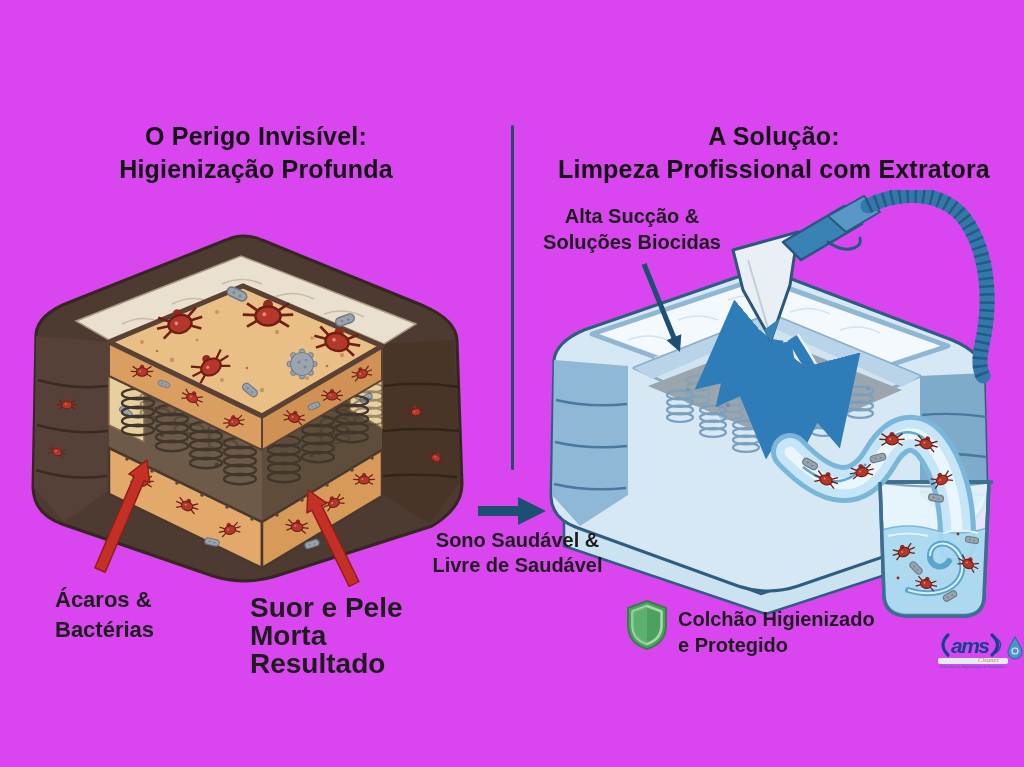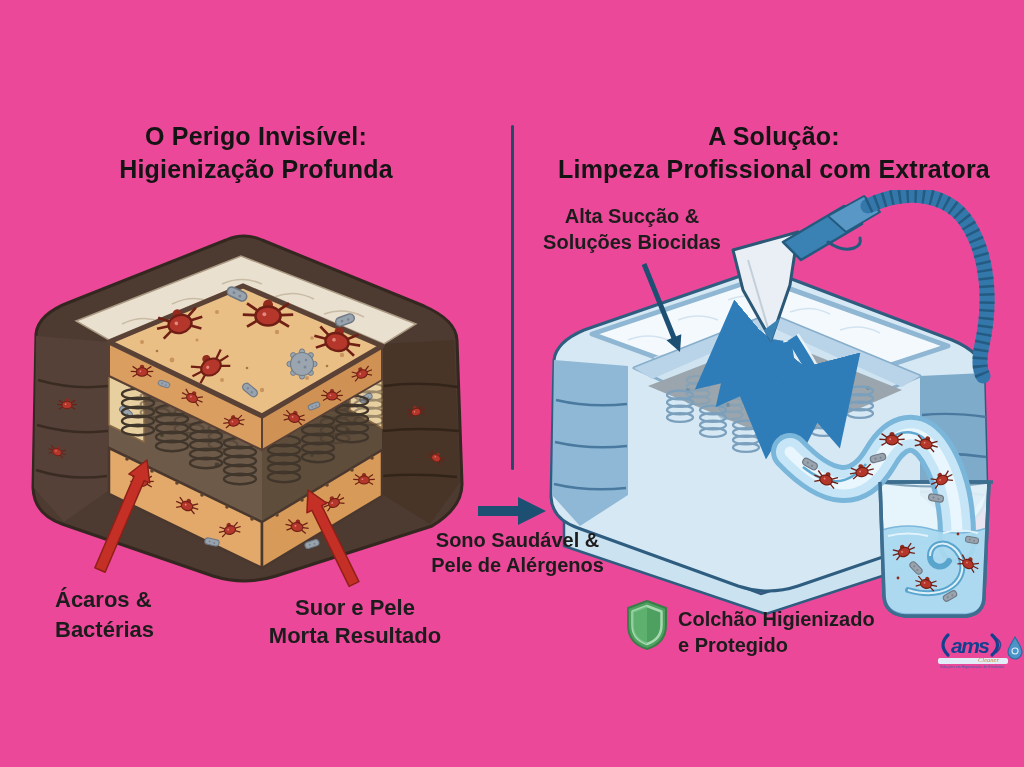--- a/index.html
+++ b/index.html
@@ -1,23 +1,23 @@
 <!DOCTYPE html>
 <html><head>
 <meta charset="utf-8">
 <style>
   html,body{margin:0;padding:0;background:#ffffff;}
-  .canvas{position:relative;width:1024px;height:767px;background:#ec4899;overflow:hidden;
+  .canvas{position:relative;width:1024px;height:767px;background:#d946ef;overflow:hidden;
           font-family:"Liberation Sans",sans-serif;color:#171717;}
   .abs{position:absolute;}
   .title{font-size:25px;font-weight:800;line-height:33px;text-align:center;letter-spacing:.2px;color:#141414;}
   .lbl{font-weight:700;color:#1c1c1c;}
   .lbl-succao{font-size:20px;line-height:26px;text-align:center;}
   .lbl-acaros{font-size:22px;line-height:30px;text-align:left;}
-  .lbl-suor{font-size:22px;line-height:28px;text-align:center;}
+  .lbl-suor{font-size:28px;line-height:28px;text-align:left;}
   .lbl-higi{font-size:20px;line-height:26px;}
   .result-block{text-align:center;}
   .result-title{font-size:27px;font-weight:800;line-height:32px;color:#111;}
   .result-line{font-size:20px;line-height:25px;font-weight:600;color:#1c1c1c;}
   .divider{width:3px;background:#234a66;border-radius:2px;}
 </style>
 </head>
 <body>
 
 <div class="canvas">
@@ -325,21 +325,21 @@
   <div class="abs lbl lbl-suor" style="left:250px;top:594px;width:210px">
     <div>Suor e Pele</div>
     <div>Morta Resultado</div>
   </div>
 
   <svg class="abs" style="left:476px;top:494px" width="74" height="34" viewBox="0 0 74 34">
     <polygon points="2,12 42,12 42,3 70,17 42,31 42,22 2,22" fill="#1d4f73"></polygon>
   </svg>
   <div class="abs result-block" style="left:420px;top:528px;width:195px">
     <div class="result-line">Sono Saudável &amp;</div>
-    <div class="result-line">Pele de Alérgenos</div>
+    <div class="result-line">Livre de Saudável</div>
   </div>
 
   <svg class="abs" style="left:624px;top:599px" width="46" height="52" viewBox="0 0 46 52">
     <path d="M23,2 L42,9 L42,26 C42,40 33,47 23,50 C13,47 4,40 4,26 L4,9 Z" fill="#4da05f" stroke="#3a7d49" stroke-width="2" stroke-linejoin="round"></path>
     <path d="M23,7 L37.5,12.5 L37.5,26 C37.5,37 30.5,42.5 23,45 C15.5,42.5 8.5,37 8.5,26 L8.5,12.5 Z" fill="none" stroke="#a8d8b0" stroke-width="2.5" stroke-linejoin="round"></path>
     <path d="M23,7 L23,45 C15.5,42.5 8.5,37 8.5,26 L8.5,12.5 Z" fill="#66b877" opacity="0.65"></path>
   </svg>
   <div class="abs lbl lbl-higi" style="left:678px;top:606px;width:200px">
     <div>Colchão Higienizado</div>
     <div>e Protegido</div>

